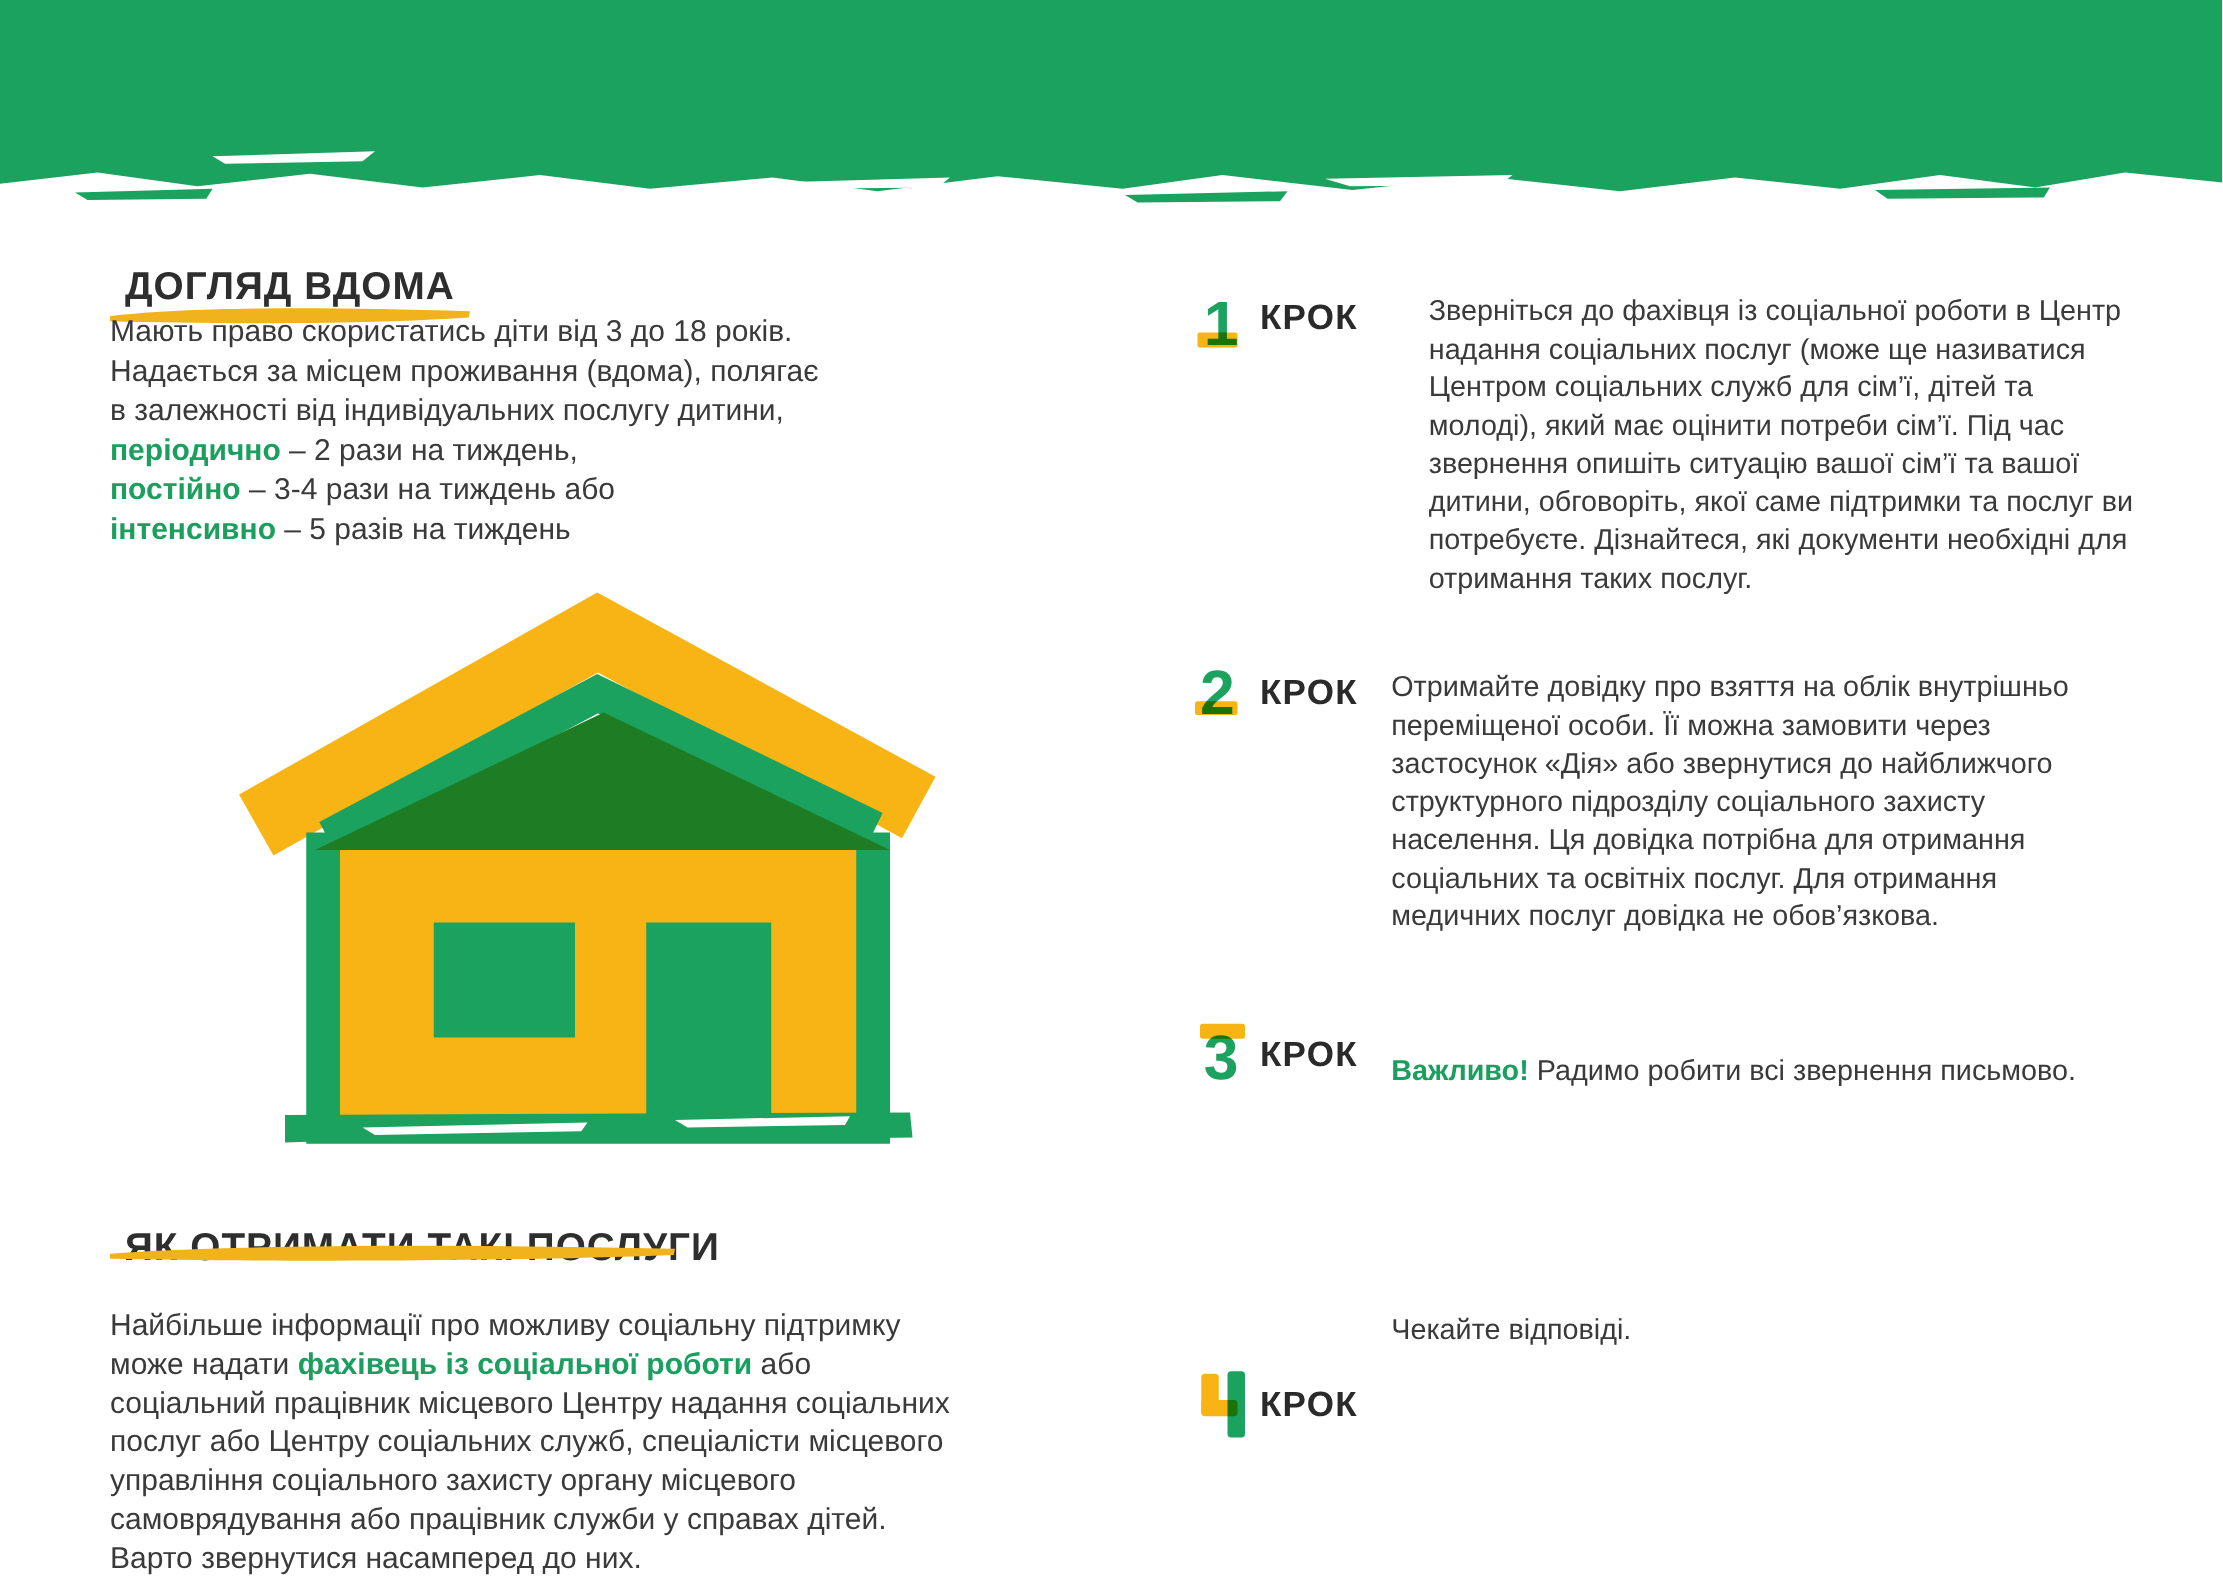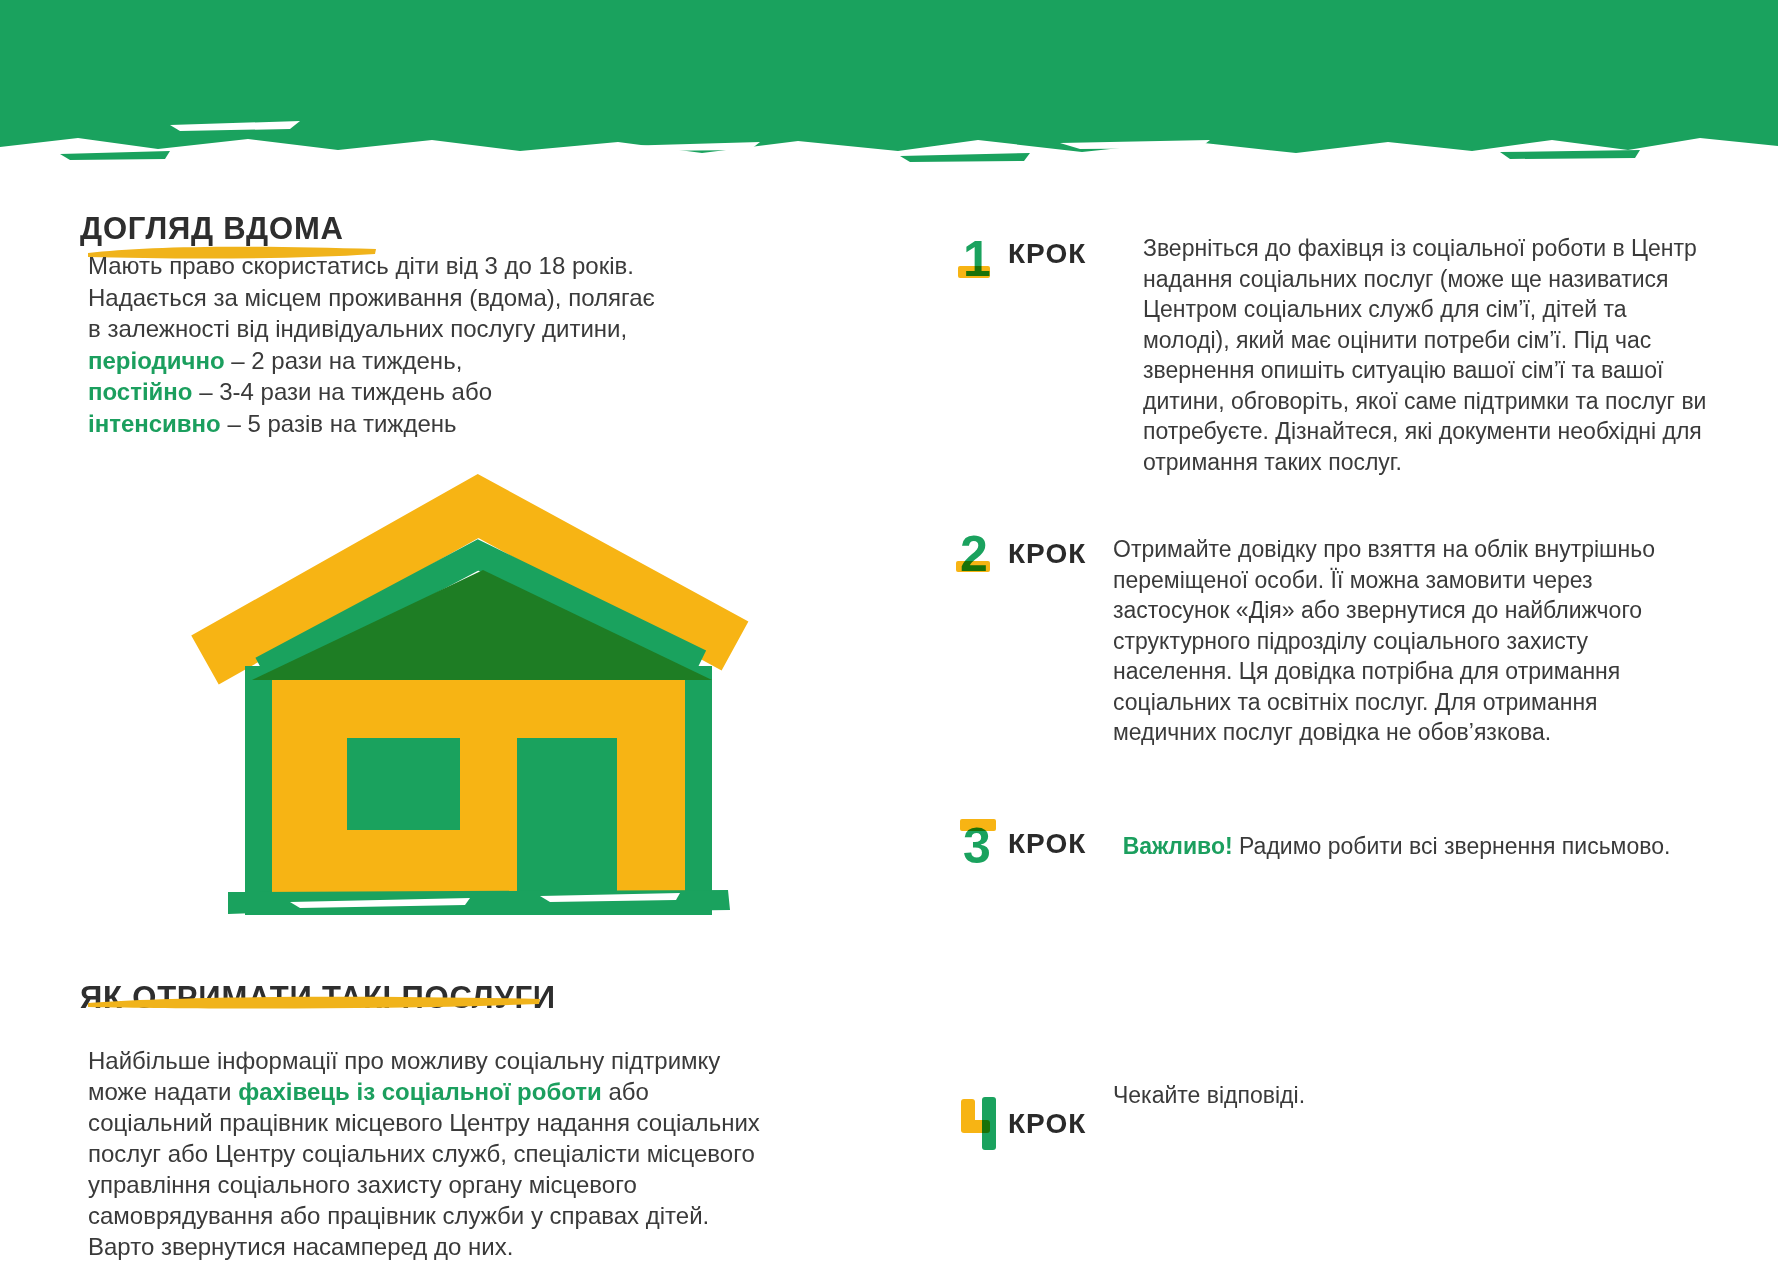--- a/index.html
+++ b/index.html
@@ -1,21 +1,21 @@
 <!DOCTYPE html>
 <html lang="uk"><head>
 <meta charset="utf-8">
 <style>
   html,body{margin:0;padding:0;background:#ffffff;}
   .page{position:relative;width:1778px;height:1264px;background:#ffffff;overflow:hidden;
         font-family:"Liberation Sans", sans-serif;}
   svg{display:block;}
 
   
-  .sec-title{position:absolute;left:80px;font-size:31px;font-weight:600;color:#2e2e2e;
+  .sec-title{position:absolute;left:100px;font-size:31px;font-weight:600;color:#2e2e2e;
              letter-spacing:.8px;white-space:nowrap;}
   .t1{top:190px;}
   .t2{top:954px;}
   .brush-underline{position:absolute;left:86px;}
   .u1{top:243px;}
   .u2{top:993px;}
 
   
   .intro{position:absolute;left:88px;top:250px;font-size:24px;line-height:31.5px;color:#3a3a3a;}
   .intro .line{display:block;}
@@ -26,22 +26,22 @@
   
   .house{position:absolute;left:140px;top:428px;}
 
   
   .step-num{position:absolute;left:956px;width:44px;height:58px;}
   .n1{top:228px;} .n2{top:521px;} .n3{top:811px;} .n4{top:1094px;}
   .krok{position:absolute;left:1008px;font-size:28px;font-weight:600;color:#2a2a2a;
         letter-spacing:1px;white-space:nowrap;}
   .k1{top:238px;} .k2{top:538px;} .k3{top:828px;} .k4{top:1108px;}
   .step-text{position:absolute;left:1113px;width:567px;font-size:23px;line-height:30.5px;color:#3a3a3a;}
-  .s1{top:233px;margin-left:30px;} .s2{top:534px;} .s3{top:824px;} .s4{top:1080px;}
-  .step-note{margin-top:7px;text-align:center;}
+  .s1{top:233px;margin-left:30px;} .s2{top:534px;} .s3{top:824px;} .s4{top:1048px;}
+  .step-note{margin-top:17px;}
 
   .digit{font-family:"Liberation Sans",sans-serif;font-weight:bold;font-size:50px;fill:#1aa25e;}
   .blend{mix-blend-mode:multiply;}
 </style>
 </head>
 <body>
 
 <div class="page">
 
   <svg class="banner" width="1778" height="170" viewBox="0 0 1778 170" style="position:absolute;top:0;left:0;">

